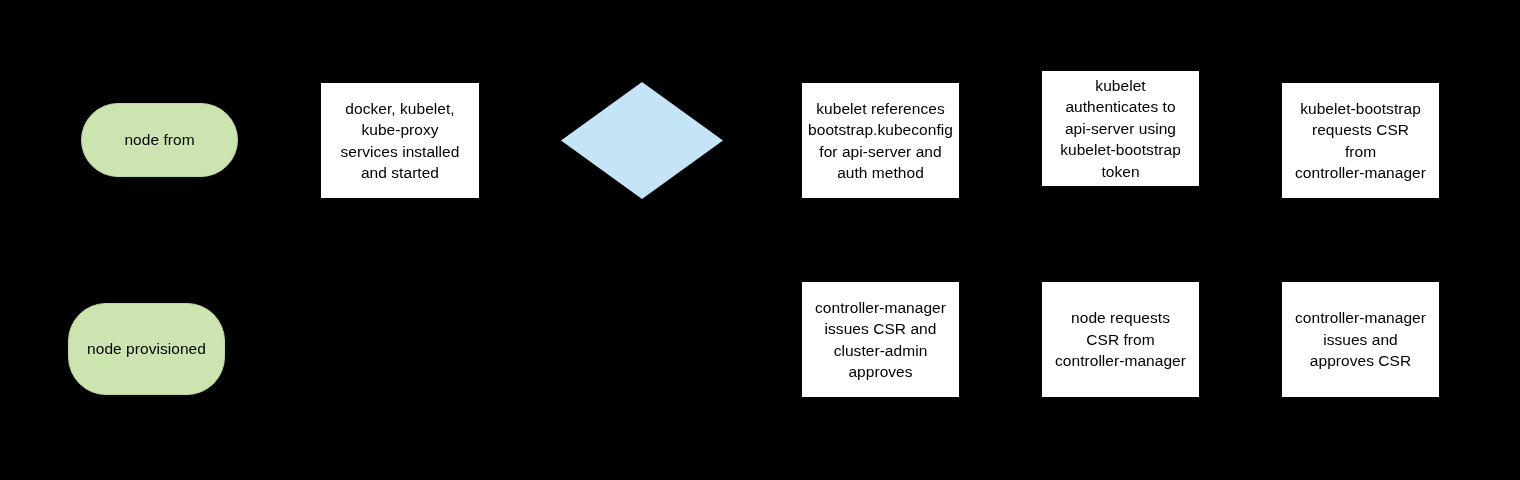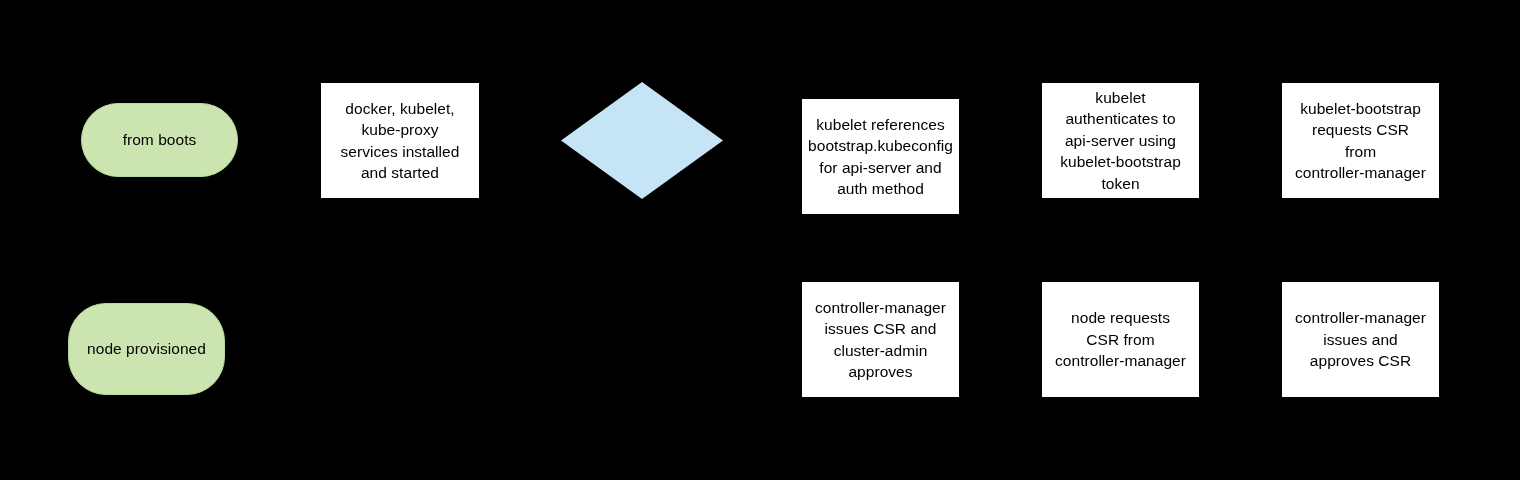--- a/index.html
+++ b/index.html
@@ -84,42 +84,42 @@
     margin-left: -6px;
     margin-right: -6px;
   }
 </style>
 </head>
 <body>
 
 <div id="canvas">
 
   <div class="node pill" style="left:81px; top:103px; width:157px; height:74px;">
-    <span class="label nowrap">from boots</span>
+    <span class="label nowrap">node from</span>
   </div>
 
   <div class="node rect" style="left:320px; top:82px; width:160px; height:117px;">
     <span class="label">docker, kubelet,
 kube-proxy
 services installed
 and started</span>
   </div>
 
   <div class="node diamond" style="left:561px; top:82px; width:162px; height:117px;">
     <span class="diamond-shape"></span>
   </div>
 
-  <div class="node rect" style="left:801px; top:98px; width:159px; height:117px;">
+  <div class="node rect" style="left:801px; top:82px; width:159px; height:117px;">
     <span class="label overflow">kubelet references
 bootstrap.kubeconfig
 for api-server and
 auth method</span>
   </div>
 
-  <div class="node rect" style="left:1041px; top:82px; width:159px; height:117px;align-items:center;">
+  <div class="node rect" style="left:1041px; top:70px; width:159px; height:117px;align-items:center;">
     <span class="label">kubelet
 authenticates to
 api-server using
 kubelet-bootstrap
 token</span>
   </div>
 
   <div class="node rect" style="left:1281px; top:82px; width:159px; height:117px;">
     <span class="label">kubelet-bootstrap
 requests CSR

